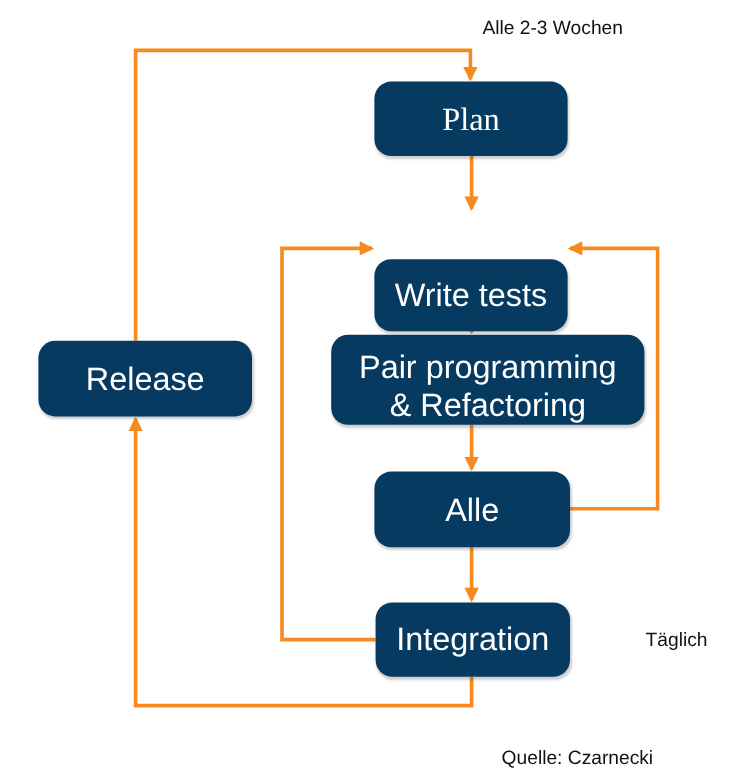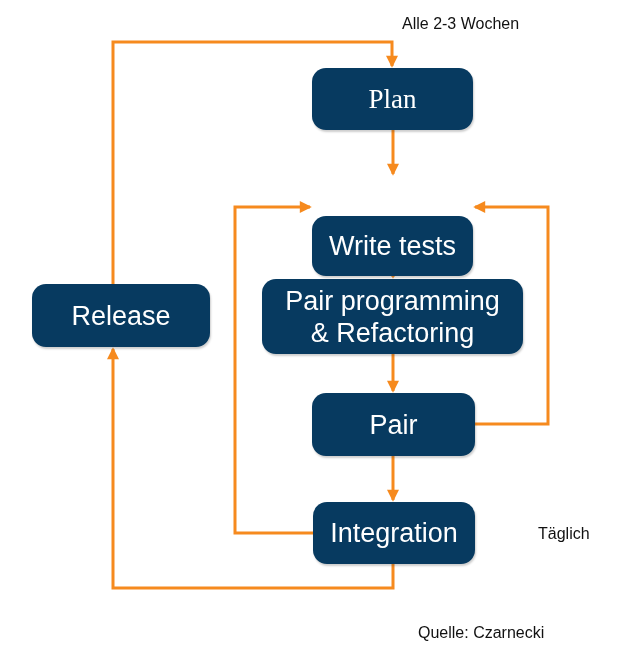--- a/index.html
+++ b/index.html
@@ -35,21 +35,21 @@
     flex-direction:column;
     align-items:center;
     justify-content:center;
     text-align:center;
     font-size:27px;
     line-height:32px;
     box-shadow:1px 2px 2px rgba(60,60,60,0.25);
   }
   .node-plan       {left:312px;top:68px; width:161px;height:62px;font-family:Liberation Serif, serif;}
   .node-write-tests{left:312px;top:176px;width:161px;height:60px;margin-top:40px;}
-  .node-pair       {left:262px;top:279px;width:261px;height:75px;}
+  .node-pair       {left:276px;top:279px;width:261px;height:75px;justify-content:flex-end;}
   .node-test       {left:312px;top:393px;width:163px;height:63px;}
   .node-integration{left:313px;top:502px;width:162px;height:62px;}
   .node-release    {left:32px; top:284px;width:178px;height:63px;}
   .note{
     position:absolute;
     z-index:2;
     color:var(--note-text);
     font-size:16px;
     line-height:21px;
     white-space:nowrap;
@@ -86,21 +86,21 @@
   <div class="node node-write-tests">
     <span>Write tests</span>
   </div>
 
   <div class="node node-pair">
     <span>Pair programming</span>
     <span>&amp; Refactoring</span>
   </div>
 
   <div class="node node-test">
-    <span>Pair</span>
+    <span>Alle</span>
   </div>
 
   <div class="node node-integration">
     <span>Integration</span>
   </div>
 
   <div class="node node-release">
     <span>Release</span>
   </div>
 

